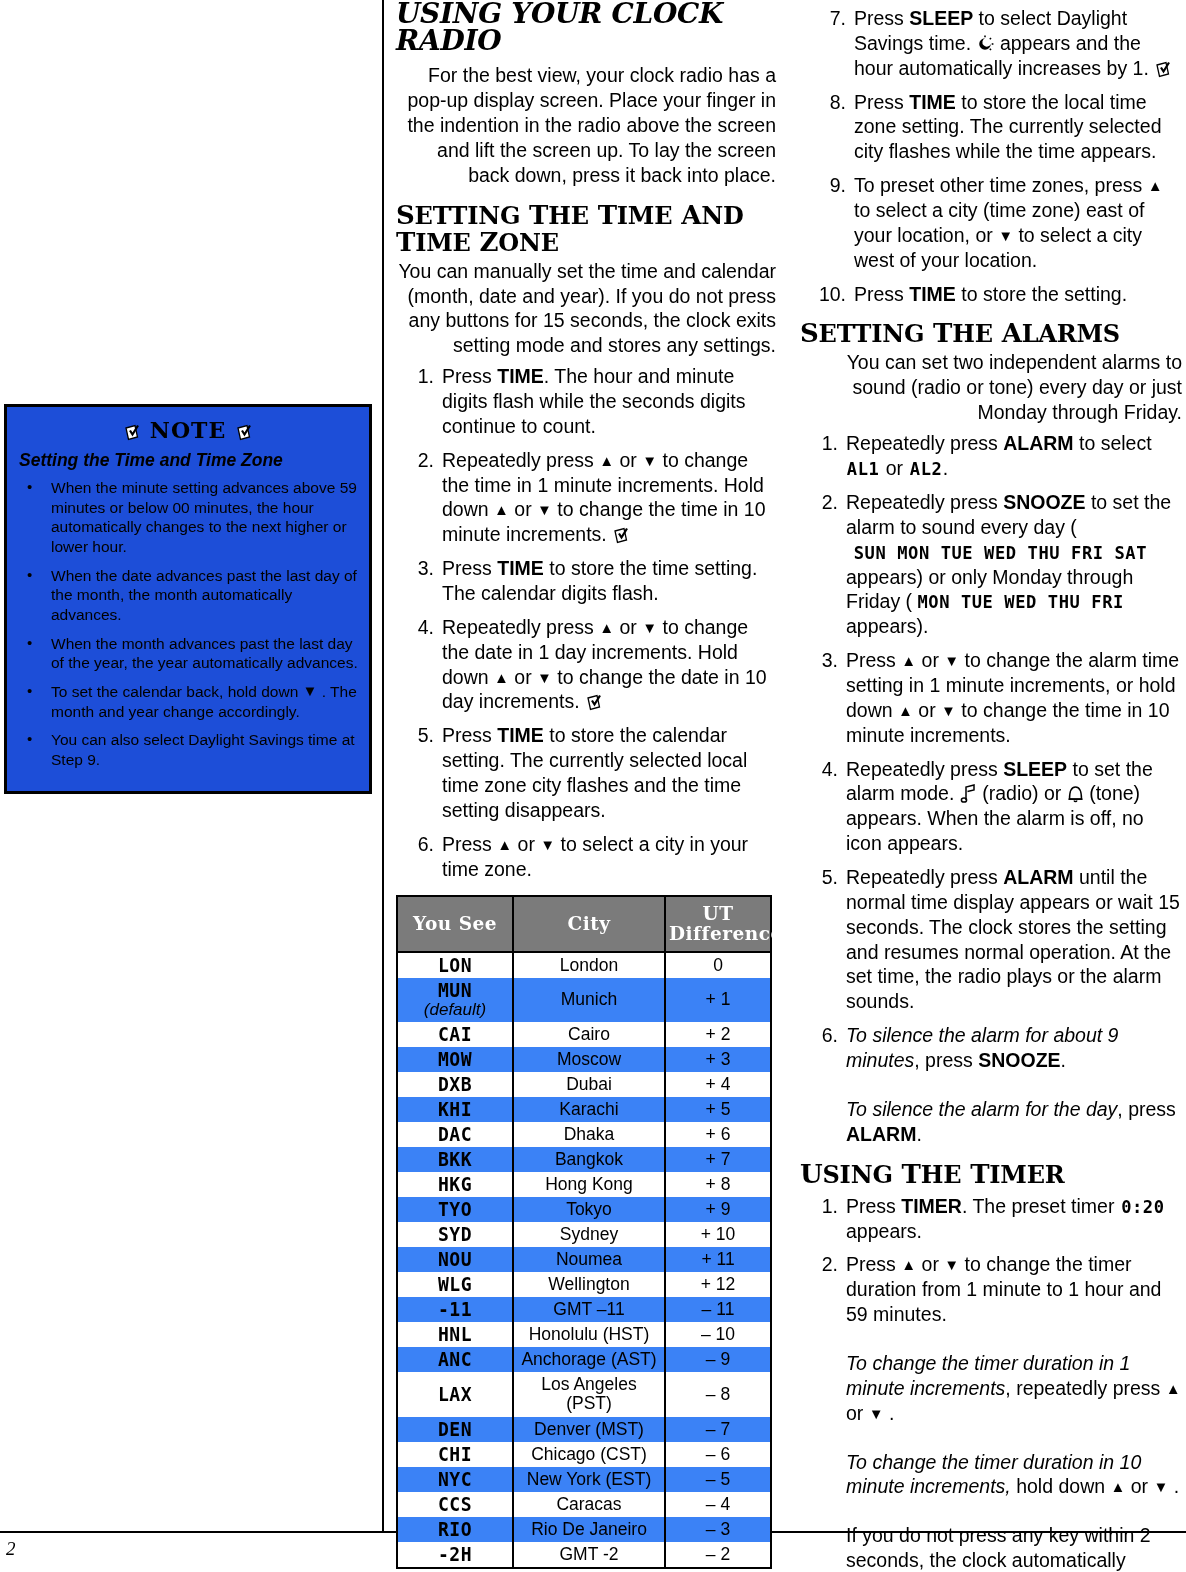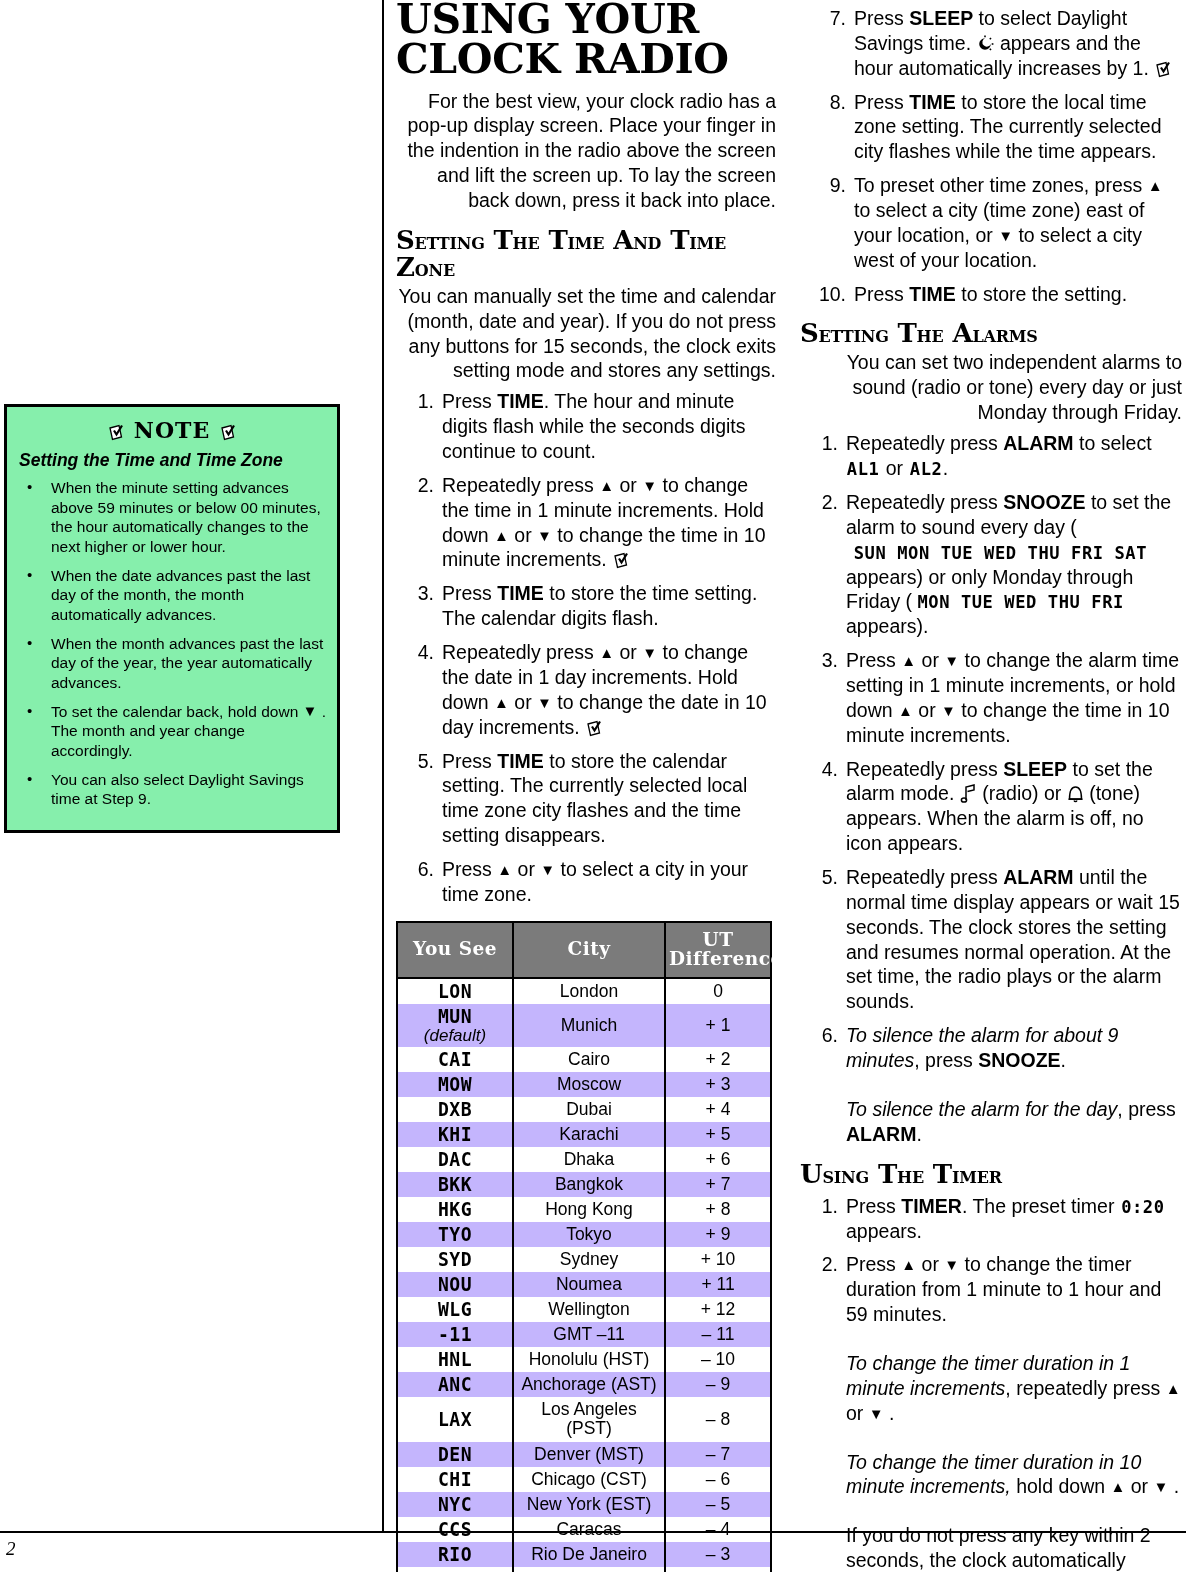--- a/index.html
+++ b/index.html
@@ -37,35 +37,36 @@
   
   .col { position:absolute; top:0; }
   .col-left   { left:0px;   width:378px; }
   .col-mid    { left:396px; width:380px; }
   .col-right  { left:800px; width:382px; }
 
   
   h1.chapter {
     font-family:"DejaVu Serif", serif;
     font-weight:bold;
-    font-size:41px;
+    font-size:28px;
     line-height:0.97;
     letter-spacing:-0.3px;
     margin:0 0 9px 0;
     text-transform:uppercase;
+    font-style:italic;
   }
   h2.section {
     font-family:"DejaVu Serif", serif;
     font-weight:bold;
     font-size:26px;
     line-height:1.04;
     margin:14px 0 3px 0;
     letter-spacing:-0.2px;
   }
-  h2.section .sc { font-size:16px; }
+  h2.section .sc { font-size:24px; }
 
   p.body {
     font-size:19.5px;
     line-height:1.275;
     margin:0 0 6px 0;
     text-align:right;
   }
 
   ol.steps {
     margin:6px 0 0 0;
@@ -117,24 +118,24 @@
 
   
   .sunicon { display:inline-block; width:18px; height:18px; vertical-align:-3px; }
   
   .glyphicon { display:inline-block; width:17px; height:19px; vertical-align:-3px; }
 
   
   .notebox {
     position:absolute;
     left:4px; top:404px;
-    width:336px;
+    width:368px;
     border:3px solid #000;
     padding:8px 10px 12px 10px;
-    background:#86efac;
+    background:#1d4ed8;
   }
   .notebox .note-title {
     text-align:center;
     font-family:"DejaVu Serif", serif;
     font-weight:bold;
     font-size:22px;
     letter-spacing:1px;
     margin:2px 0 7px 0;
   }
   .notebox .note-sub {
@@ -178,21 +179,21 @@
     background:#7b7b7b;
     color:#ffffff;
     font-family:"DejaVu Serif", serif;
     font-weight:bold;
     font-size:18.5px;
     letter-spacing:0.5px;
     padding:7px 3px 8px 3px;
     border-bottom:2px solid #000;
   }
   table.tz thead th.ut { line-height:1.05; }
-  table.tz tbody tr.alt td { background:#c4b5fd; }
+  table.tz tbody tr.alt td { background:#3b82f6; }
   table.tz col.c1 { width:116px; }
   table.tz col.c2 { width:152px; }
   table.tz col.c3 { width:106px; }
   table.tz td.code { padding:1px 3px; }
   table.tz td.code .lcd { font-size:19px; }
   td .dflt { display:block; font-size:17px; margin-top:-2px;font-style:italic; }
   table.tz td.two-line { line-height:1.12; padding:3px; }
 </style>
 </head>
 <body>

